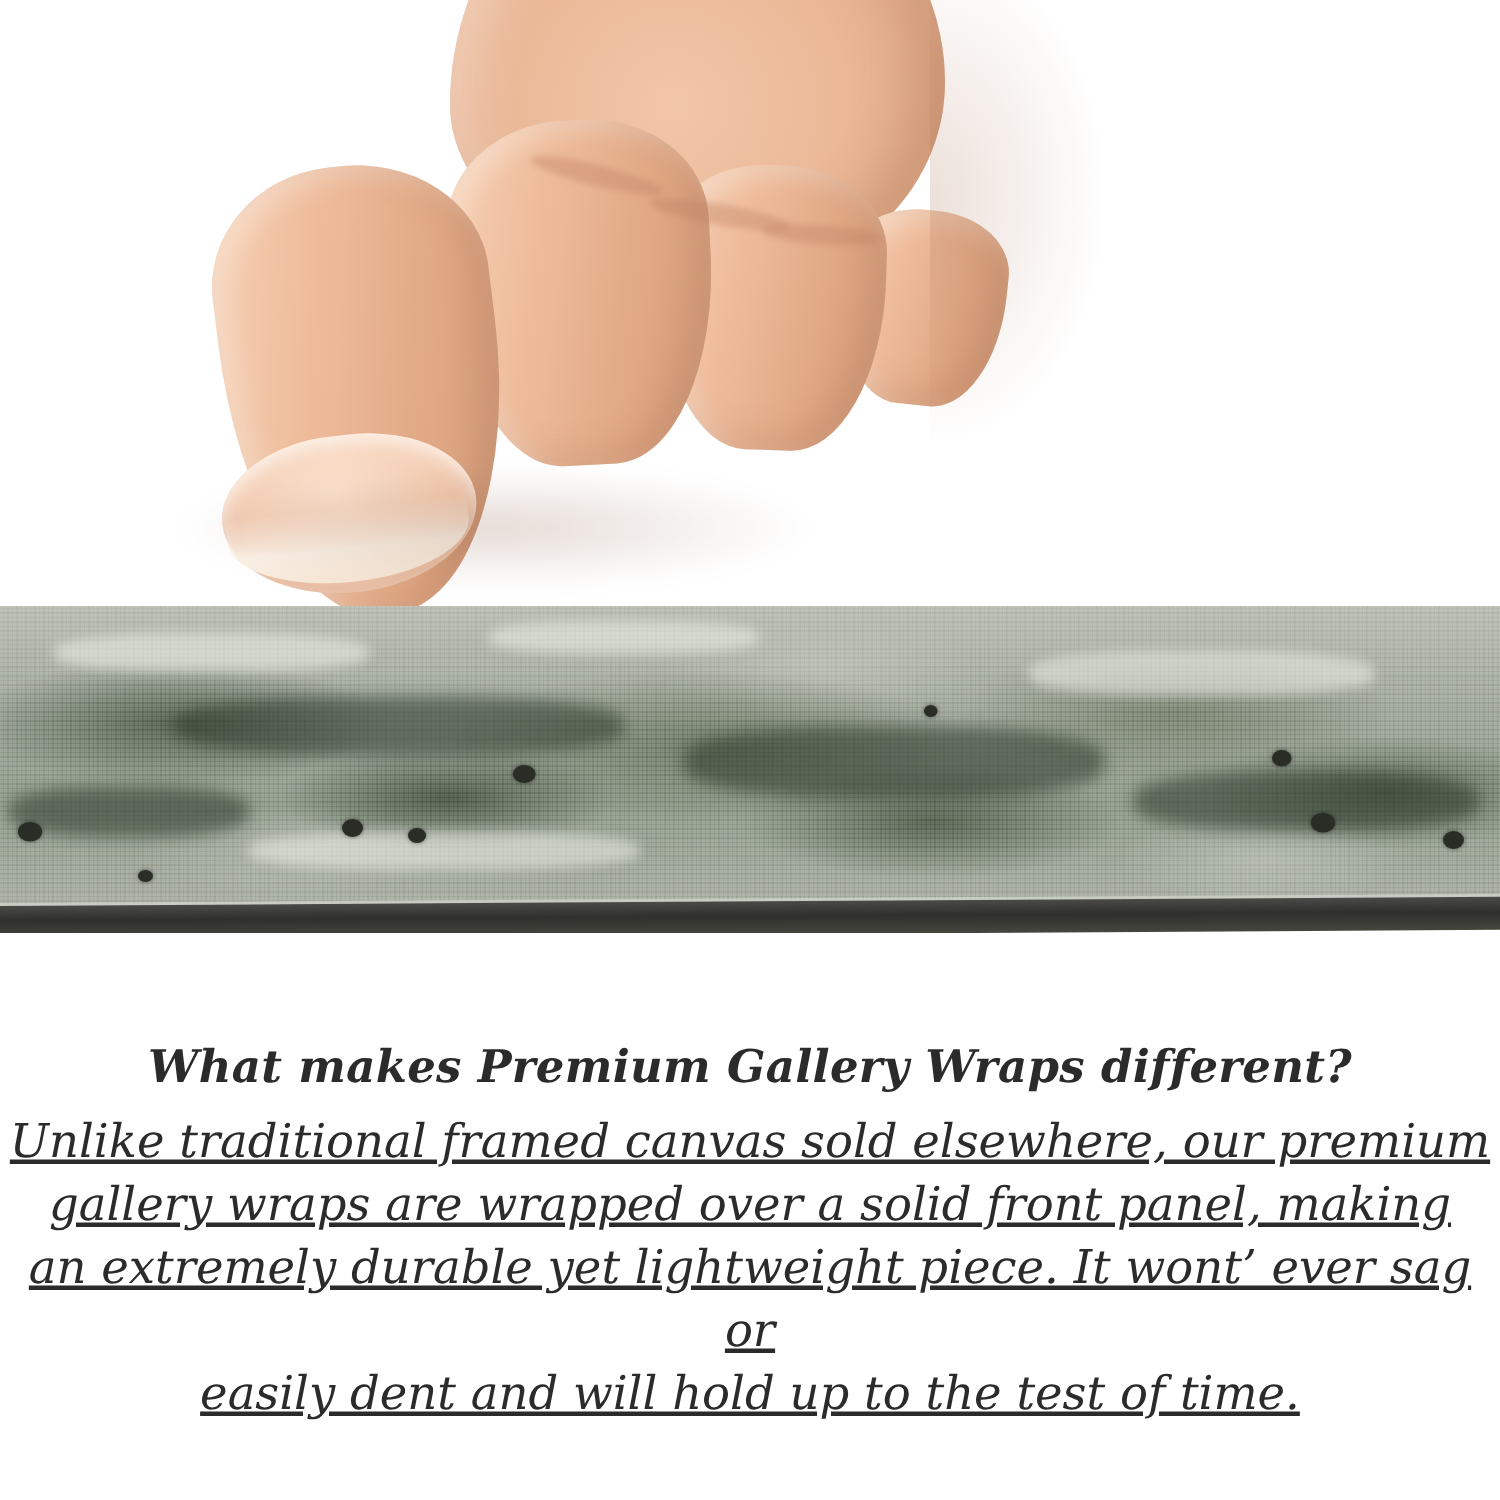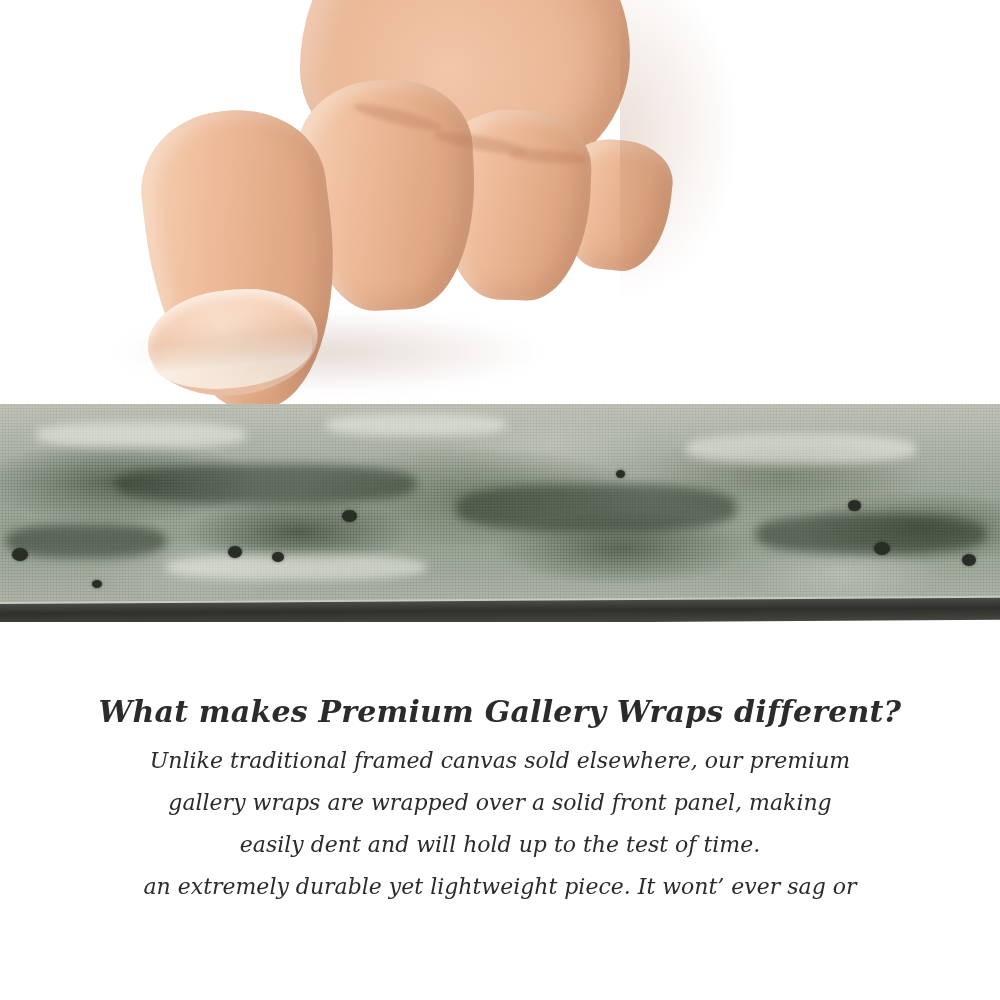--- a/index.html
+++ b/index.html
@@ -222,23 +222,24 @@
     font-style: italic;
   }
   .caption-title {
     font-size: 30px;
     font-weight: 700;
     line-height: 44px;
     letter-spacing: 0.2px;
     margin-bottom: 6px;
   }
   .caption-line {
-    font-size: 22px;
+    font-size: 31px;
     line-height: 42px;
     font-weight: 400;
+    text-decoration: underline;
   }
 </style>
 </head>
 <body>
 
 <div class="page">
 
   <div class="photo">
 
     <div class="hand">
@@ -279,17 +280,17 @@
       </div>
       <div class="canvas-side-hilite"></div>
       <div class="canvas-side"></div>
     </div>
   </div>
 
   <div class="caption">
     <div class="caption-title">What makes Premium Gallery Wraps different?</div>
     <div class="caption-line">Unlike traditional framed canvas sold elsewhere, our premium</div>
     <div class="caption-line">gallery wraps are wrapped over a solid front panel, making</div>
+    <div class="caption-line">an extremely durable yet lightweight piece. It wont’ ever sag or</div>
     <div class="caption-line">easily dent and will hold up to the test of time.</div>
-    <div class="caption-line">an extremely durable yet lightweight piece. It wont’ ever sag or</div>
   </div>
 
 </div>
 
 </body></html>

